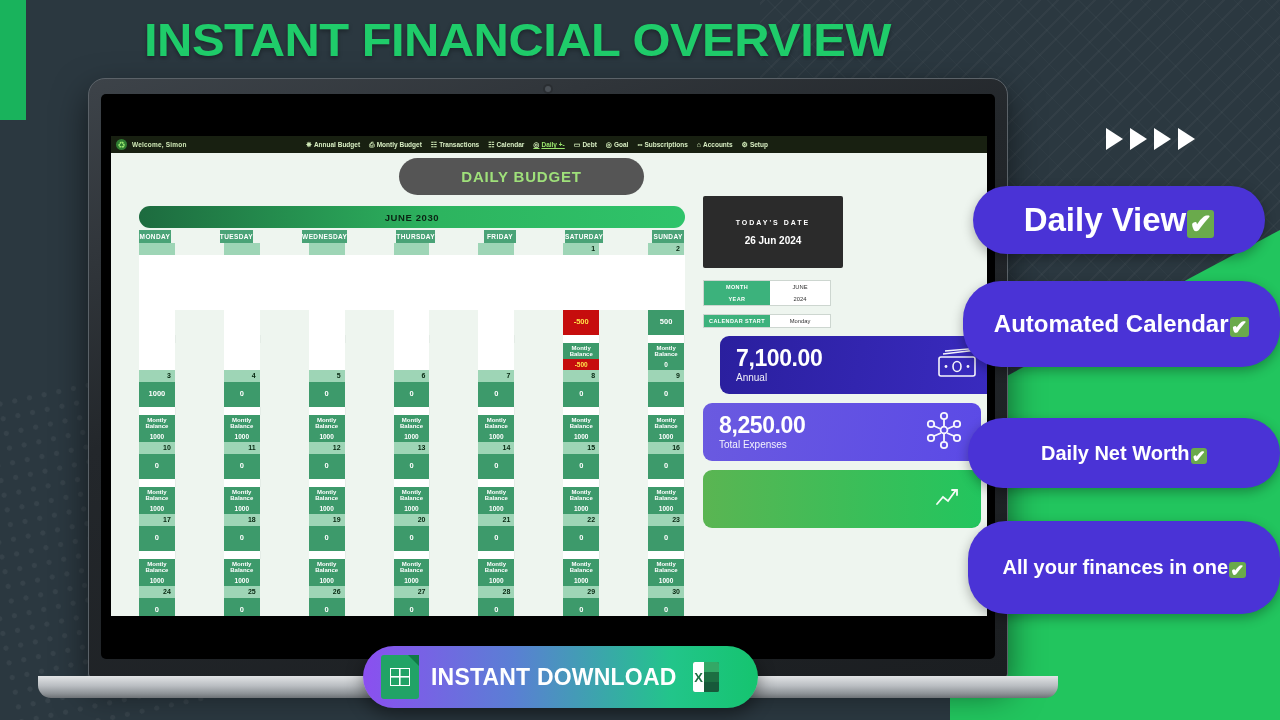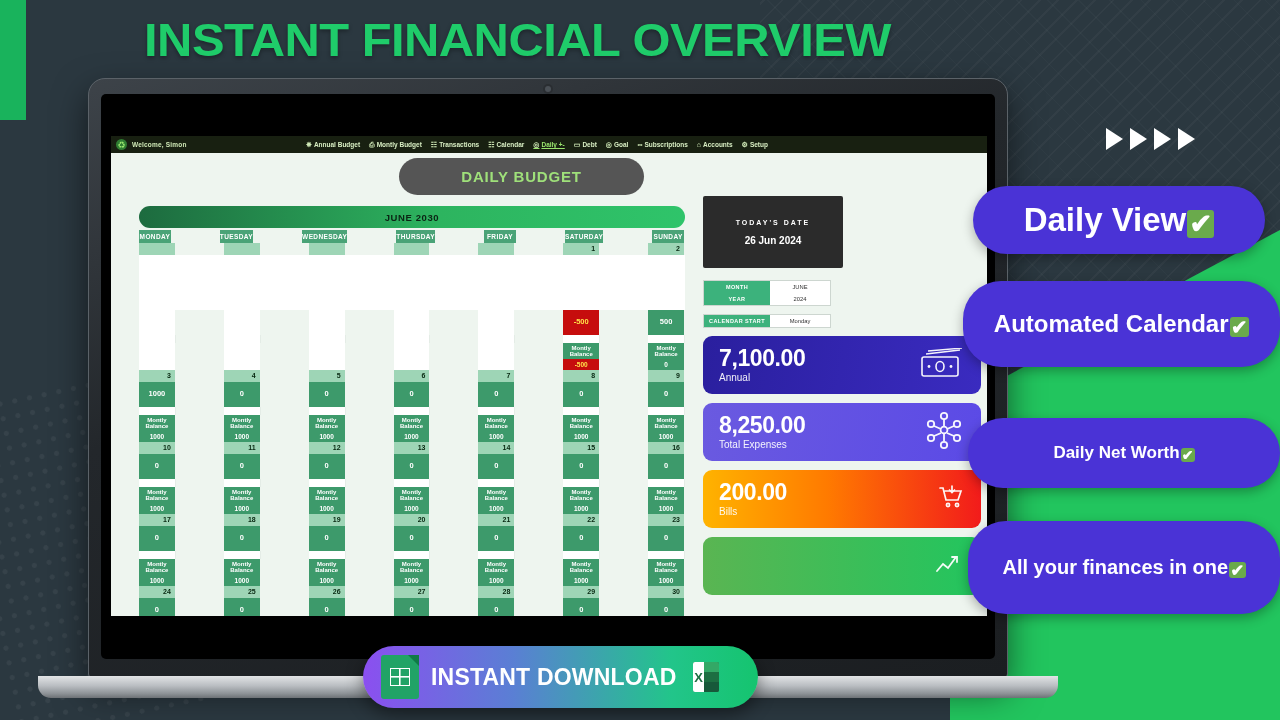--- a/index.html
+++ b/index.html
@@ -179,41 +179,41 @@
             display: flex; align-items: center; justify-content: center; }
 
   .money-card {
     width: 278px; height: 58px; border-radius: 9px; margin-bottom: 9px;
     display: flex; align-items: center; justify-content: space-between;
     padding: 0 17px 0 16px; color: #fff; position: relative;
   }
   .money-amount { font-size: 23px; font-weight: bold; line-height: 1.02; letter-spacing: -.4px; }
   .money-label { font-size: 10px; opacity: .93; margin-top: 1px; }
   .money-icon { opacity: .95; }
-  #card-income { background: linear-gradient(100deg,#2a1f9e,#3a2bc0); }
+  #card-income { background: linear-gradient(100deg,#2a1f9e,#3a2bc0); margin-left: 17px; }
   #card-expenses { background: linear-gradient(100deg,#6a5ae0,#5b4ae6); }
   #card-bills { background: linear-gradient(90deg,#ffb300,#ff7a00 45%,#f21b1b); }
   #card-extra { background: linear-gradient(90deg,#5ab552,#22c55e); height: 58px; }
 
   
   .feature-pill {
     position: absolute; background: #4a33d6; border-radius: 38px;
     display: flex; align-items: center; justify-content: center;
     color: #fff; font-weight: bold; text-align: center;
     padding: 0 18px; box-shadow: 0 4px 12px rgba(0,0,0,.3);
   }
   .pill-text { display: inline; }
   .check-box {
     display: inline-flex; align-items: center; justify-content: center;
     width: 1em; height: 1em; background: #6aaa4c; border-radius: 3px;
     color: #fff; font-size: .82em; margin-left: 1px; vertical-align: -2px;
   }
   #pill-1 { left: 973px; top: 186px; width: 292px; height: 68px; font-size: 33px; }
   #pill-2 { left: 963px; top: 281px; width: 317px; height: 86px; font-size: 24px; line-height: 1.25; }
-  #pill-3 { left: 968px; top: 418px; width: 312px; height: 70px; font-size: 17px; }
+  #pill-3 { left: 968px; top: 418px; width: 312px; height: 70px; font-size: 20px; }
   #pill-4 { left: 968px; top: 521px; width: 312px; height: 93px; font-size: 20px; line-height: 1.25; }
 
   
   #download-btn {
     position: absolute; left: 363px; top: 646px; width: 395px; height: 62px;
     border-radius: 31px;
     background: linear-gradient(90deg,#8b4ff0 0%,#5a7fd4 38%,#22c58a 78%,#15c46f 100%);
     display: flex; align-items: center; gap: 12px; padding-left: 18px;
     box-shadow: 0 6px 18px rgba(0,0,0,.45);
   }
@@ -599,34 +599,20 @@
                       <circle cx="33" cy="14" r="3.2"></circle>
                       <circle cx="33" cy="28" r="3.2"></circle>
                       <circle cx="20" cy="35" r="3.2"></circle>
                       <circle cx="7" cy="28" r="3.2"></circle>
                       <circle cx="7" cy="14" r="3.2"></circle>
                       <circle cx="20" cy="20" r="3.4"></circle>
                       <path d="M20 9v8M30 16l-7 3M30 26l-7-3M20 31v-8M10 26l7-3M10 16l7 3"></path>
                     </g>
                   </svg></span>
               </div>
-              <div class="money-card" id="card-bills">
-                <div>
-                  <div class="money-amount">200.00</div>
-                  <div class="money-label">Bills</div>
-                </div>
-                <span class="money-icon"><svg width="26" height="26" viewBox="0 0 26 26">
-                    <g fill="none" stroke="#fff" stroke-width="1.7" stroke-linecap="round">
-                      <path d="M2 4h3l3 12h12l3-9H7"></path>
-                      <circle cx="10" cy="21" r="1.6"></circle>
-                      <circle cx="19" cy="21" r="1.6"></circle>
-                      <path d="M14 2v6M11.5 6l2.5 2.5L16.5 6"></path>
-                    </g>
-                  </svg></span>
-              </div>
               <div class="money-card" id="card-extra">
                 <div>
                   <div class="money-amount"></div>
                   <div class="money-label"></div>
                 </div>
                 <span class="money-icon"><svg width="30" height="26" viewBox="0 0 30 26">
                     <g fill="none" stroke="#fff" stroke-width="1.8" stroke-linecap="round">
                       <path d="M3 20l6-7 5 4 8-11"></path>
                       <path d="M18 6h5v5"></path>
                     </g>

